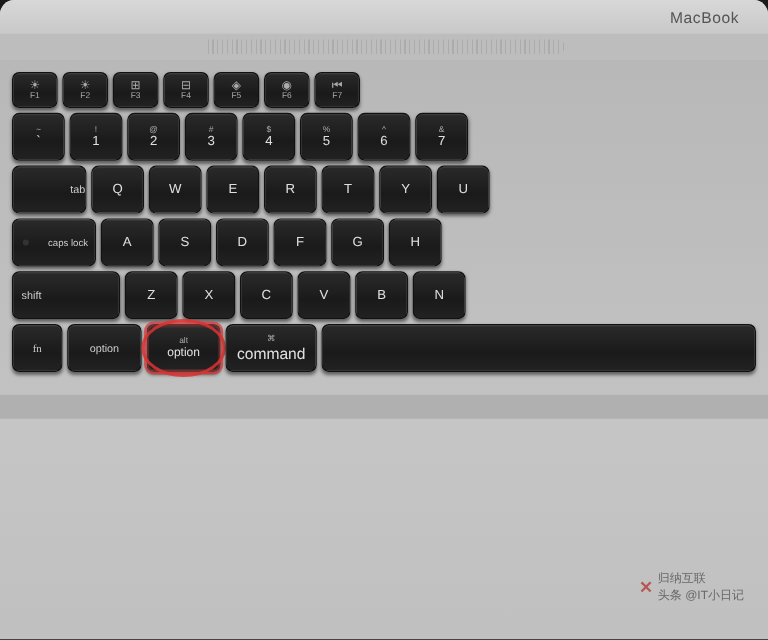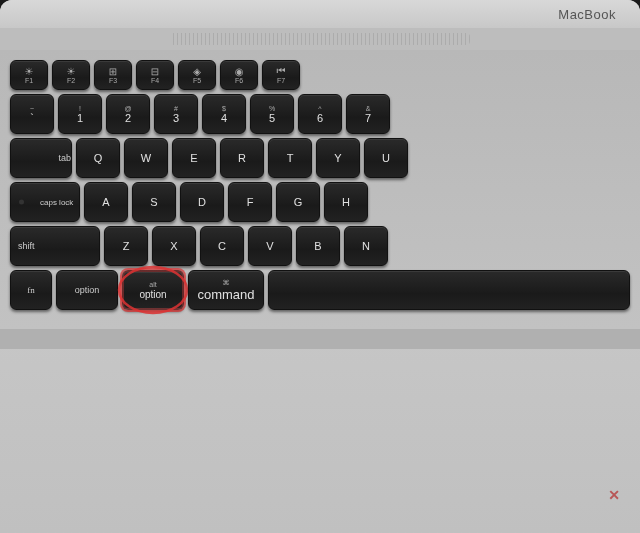--- a/index.html
+++ b/index.html
@@ -400,17 +400,21 @@
         <span style="font-size:13px;color:#e0e0e0;">command</span>
       </div>
       <div class="key key-spacebar key-standard">
       </div>
     </div>
 
   </div>
 
   <div class="watermark">
     <span class="watermark-x">✕</span>
+    <div style="display:flex;flex-direction:column;align-items:flex-start;">
+      <span class="watermark-text">归纳互联</span>
+      <span class="watermark-text">头条 @IT小日记</span>
+    </div>
   </div>
 
   <div class="bottom-bar"></div>
 
 </div>
 
 </body></html>

